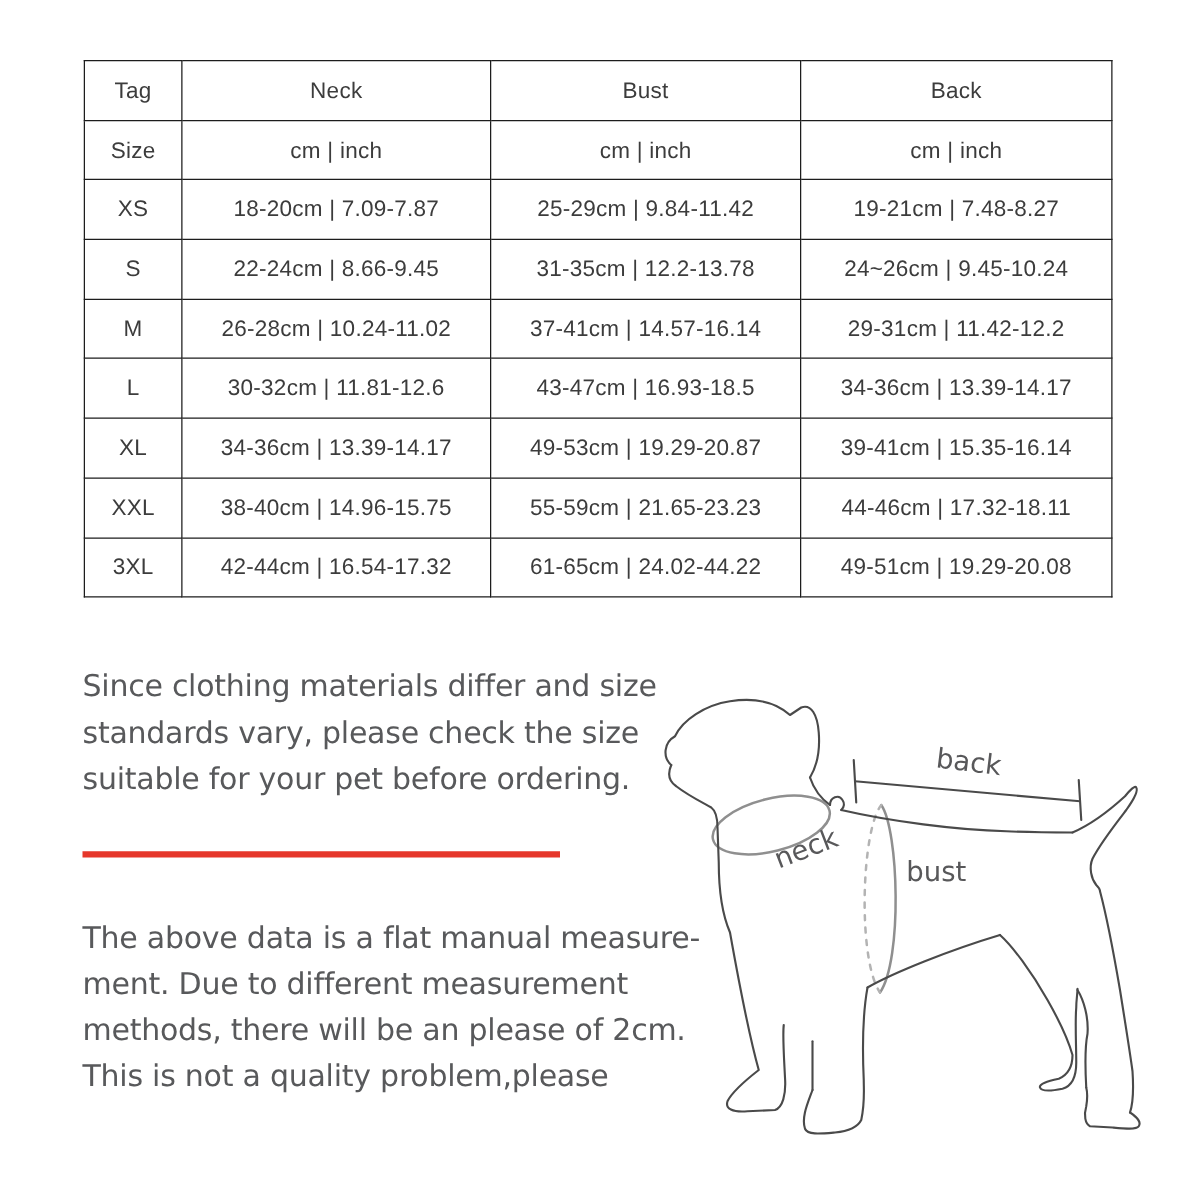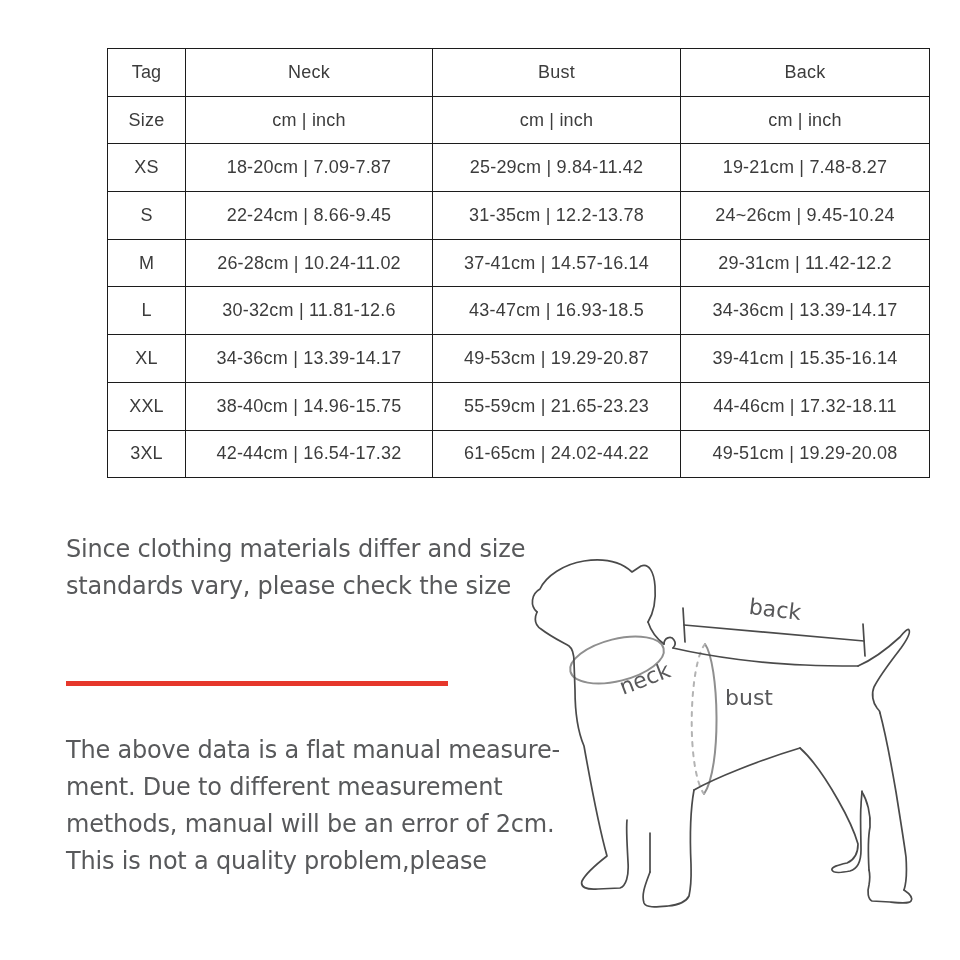--- a/index.html
+++ b/index.html
@@ -1,21 +1,21 @@
 <!DOCTYPE html>
 <html><head>
 <meta charset="utf-8">
 <style>
   html,body{margin:0;padding:0;background:#ffffff;}
   .canvas{position:relative;width:960px;height:960px;background:#ffffff;overflow:hidden;
           font-family:"Liberation Sans",sans-serif;}
 
   
   table.size-chart{position:absolute;left:67px;top:48px;width:822px;height:430px;
-    border-collapse:collapse;table-layout:fixed;background:#fff;margin-left:40px;}
+    border-collapse:collapse;table-layout:fixed;background:#fff;}
   table.size-chart td{border:1.5px solid #1c1c1c;text-align:center;vertical-align:middle;
     font-size:18px;letter-spacing:.2px;color:#3c3c3c;padding:0;white-space:nowrap;
     font-family:"Liberation Sans",sans-serif;}
   table.size-chart tr{height:47.7px;}
 
   
   .note{position:absolute;left:66px;color:#58595b;
     font-family:"DejaVu Sans",sans-serif;font-size:24px;line-height:37px;
     letter-spacing:-0.2px;font-weight:400;}
   .note-1{top:531px;width:480px;}
@@ -99,27 +99,28 @@
         <td>42-44cm | 16.54-17.32</td>
         <td>61-65cm | 24.02-44.22</td>
         <td>49-51cm | 19.29-20.08</td>
       </tr>
     </tbody>
   </table>
 
   <div class="note note-1">
     <div>Since clothing materials differ and size</div>
     <div>standards vary, please check the size</div>
+    <div>suitable for your pet before ordering.</div>
   </div>
   <div class="red-underline"></div>
 
   <div class="note note-2">
     <div>The above data is a flat manual measure-</div>
     <div>ment. Due to different measurement</div>
-    <div>methods, manual will be an error of 2cm.</div>
+    <div>methods, there will be an please of 2cm.</div>
     <div>This is not a quality problem,please</div>
   </div>
 
   <div class="dog-wrap">
     <svg viewBox="0 0 440 378">
 
       <g>
         <ellipse class="girth" cx="97" cy="118" rx="48" ry="21" transform="rotate(-14 97 118)"></ellipse>
       </g>
 

